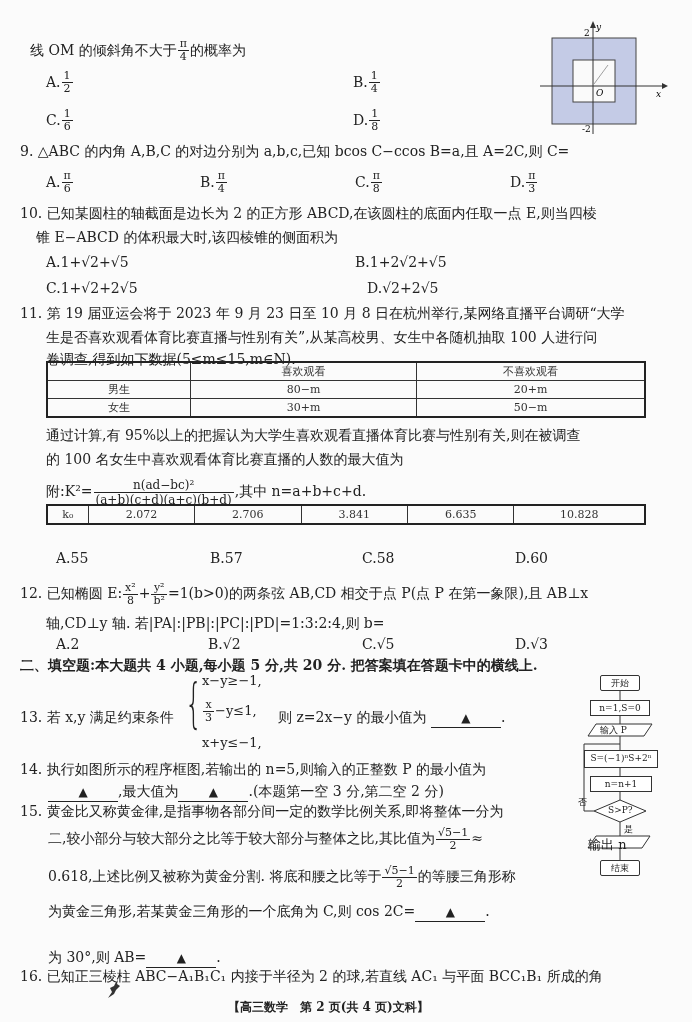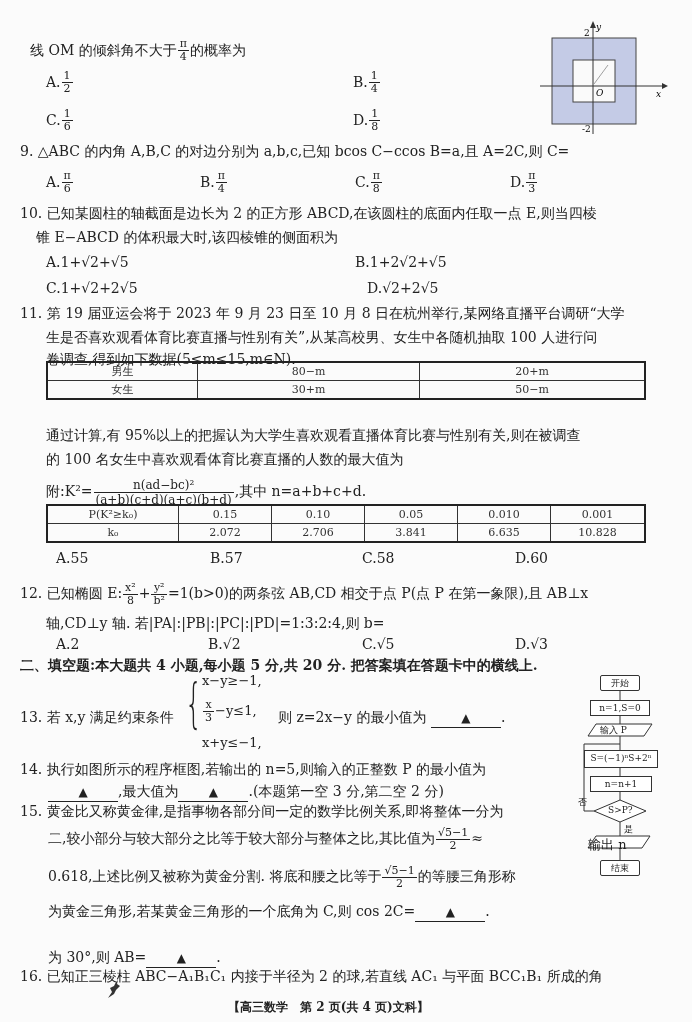--- a/index.html
+++ b/index.html
@@ -61,20 +61,25 @@
 <div class="opt" style="left:355px;top:254px;"><span>B.</span><span>1+2√2+√5</span></div>
 <div class="opt" style="left:46px;top:280px;"><span>C.</span><span>1+√2+2√5</span></div>
 <div class="opt" style="left:355px;top:280px;margin-left:12px;"><span>D.</span><span>√2+2√5</span></div>
 
 <div class="line" style="left:20px;top:304px;">11. 第 19 届亚运会将于 2023 年 9 月 23 日至 10 月 8 日在杭州举行,某网络直播平台调研“大学</div>
 <div class="line" style="left:46px;top:328px;">生是否喜欢观看体育比赛直播与性别有关”,从某高校男、女生中各随机抽取 100 人进行问</div>
 <div class="line" style="left:46px;top:350px;">卷调查,得到如下数据(5≤m≤15,m∈N).</div>
 
 <table class="dt" style="left:46px;top:361px;width:600px;">
   <tbody>
+      <tr>
+    <td style="width:142px"></td>
+    <td style="width:225px">喜欢观看</td>
+    <td>不喜欢观看</td>
+  </tr>
   <tr>
     <td>男生</td>
     <td>80−m</td>
     <td>20+m</td>
   </tr>
   <tr>
     <td>女生</td>
     <td>30+m</td>
     <td>50−m</td>
   </tr>
@@ -83,28 +88,20 @@
 
 <div class="line" style="left:46px;top:426px;">通过计算,有 95%以上的把握认为大学生喜欢观看直播体育比赛与性别有关,则在被调查</div>
 <div class="line" style="left:46px;top:450px;">的 100 名女生中喜欢观看体育比赛直播的人数的最大值为</div>
 
 <div class="line" style="left:46px;top:476px;line-height:30px;">
   <span>附:K²=</span><span class="frac" style="font-size:12px;line-height:14px;"><span class="num">n(ad−bc)²</span><span class="den">(a+b)(c+d)(a+c)(b+d)</span></span><span>,其中 n=a+b+c+d.</span>
 </div>
 
 <table class="dt" style="left:46px;top:504px;width:600px;">
   <tbody>
-      <tr>
-    <td style="width:130px">P(K²≥k₀)</td>
-    <td style="width:92px">0.15</td>
-    <td style="width:92px">0.10</td>
-    <td style="width:92px">0.05</td>
-    <td style="width:92px">0.010</td>
-    <td>0.001</td>
-  </tr>
   <tr>
     <td>k₀</td>
     <td>2.072</td>
     <td>2.706</td>
     <td>3.841</td>
     <td>6.635</td>
     <td>10.828</td>
   </tr>
 </tbody>
   </table>

